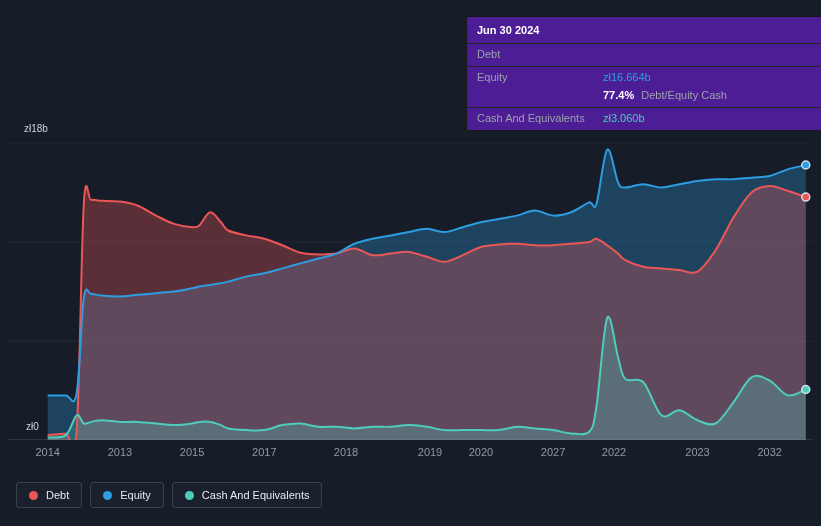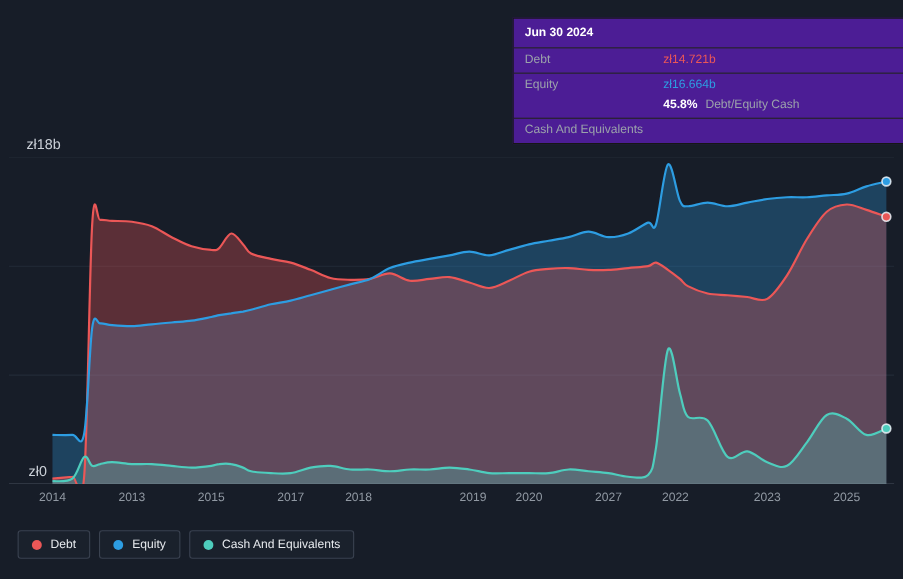--- a/index.html
+++ b/index.html
@@ -1,21 +1,21 @@
 <!DOCTYPE html>
 <html><head>
 <meta charset="utf-8">
 <style>
   html,body{margin:0;padding:0;}
   body{
     width:821px;height:526px;position:relative;overflow:hidden;
     background:#171d28;color:#fff;
     font-family:"Liberation Sans",sans-serif;
   }
-  .ylab{position:absolute;font-size:13px;color:#ccd1d8;}
+  .ylab{position:absolute;font-size:10px;color:#ccd1d8;}
   #chart-wrap{position:absolute;left:8px;top:143px;width:805px;height:297px;}
   #chart-wrap svg{display:block;width:805px;height:297px;overflow:hidden;}
   #x-axis{position:absolute;left:8px;top:446px;width:805px;height:16px;}
   #x-axis span{position:absolute;top:0;transform:translateX(-50%);font-size:11px;color:#9199a3;white-space:nowrap;}
   #tooltip{
     position:absolute;left:466px;top:16px;width:366px;box-sizing:border-box;
     background:#4c1d95;border:1px solid #161616;font-size:11px;line-height:13px;
   }
   .tt-head{padding:7px 10px 6px;font-weight:700;color:#ffffff;}
   .tt-row{display:grid;grid-template-columns:126px 1fr;padding:4px 10px 5px;border-top:1px solid #242424;}
@@ -53,48 +53,48 @@
       <circle cx="797.8" cy="22.0" r="4" fill="#2d9de2" stroke="rgba(235,242,248,0.85)" stroke-width="1.5"></circle>
       <circle cx="797.8" cy="246.5" r="4" fill="#4ecdbd" stroke="rgba(235,242,248,0.85)" stroke-width="1.5"></circle>
     </svg>
 </div>
 
 <div id="x-axis">
     <span style="left: 39.7px;">2014</span>
     <span style="left: 111.9px;">2013</span>
     <span style="left: 184.1px;">2015</span>
     <span style="left: 256.3px;">2017</span>
-    <span style="left: 318px;">2018</span>
+    <span style="left: 338px;">2018</span>
     <span style="left: 422px;">2019</span>
     <span style="left: 472.9px;">2020</span>
     <span style="left: 545.1px;">2027</span>
     <span style="left: 606px;">2022</span>
     <span style="left: 689.5px;">2023</span>
-    <span style="left: 761.7px;">2025</span>
+    <span style="left: 761.7px;">2032</span>
   </div>
 
 <div id="tooltip">
   <div class="tt-head">Jun 30 2024</div>
   <div class="tt-row">
     <span class="tt-label">Debt</span>
-    <span class="tt-value" style="color: rgb(235, 87, 87);">zł14.721b</span>
   </div>
   <div class="tt-row">
     <span class="tt-label">Equity</span>
     <span class="tt-value" style="color: rgb(45, 157, 226);">zł16.664b</span>
   </div>
   <div class="tt-row noline">
     <span class="tt-label"></span>
     <span>
-      <span class="ratio-pct">45.8%</span>
+      <span class="ratio-pct">77.4%</span>
       <span class="ratio-text">Debt/Equity Cash</span>
     </span>
   </div>
   <div class="tt-row">
     <span class="tt-label">Cash And Equivalents</span>
+    <span class="tt-value" style="color: rgb(78, 205, 189);">zł3.060b</span>
   </div>
 </div>
 
 <div id="legend">
   <div class="pill">
     <span class="dot" style="background: rgb(235, 87, 87);"></span>
     <span>Debt</span>
   </div>
   <div class="pill">
     <span class="dot" style="background: rgb(45, 157, 226);"></span>

